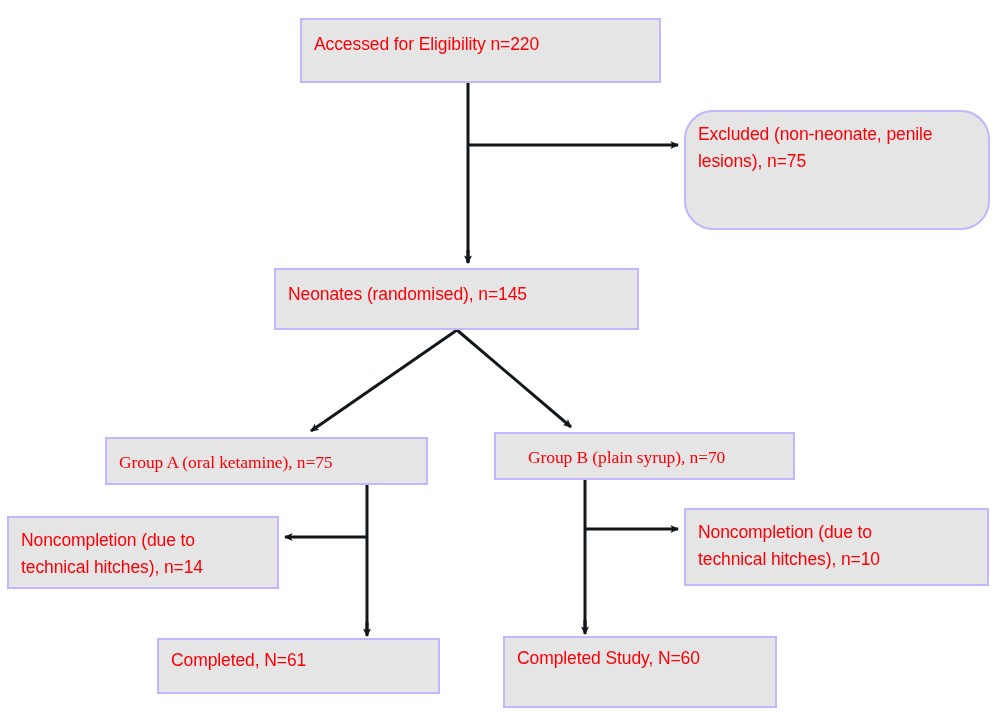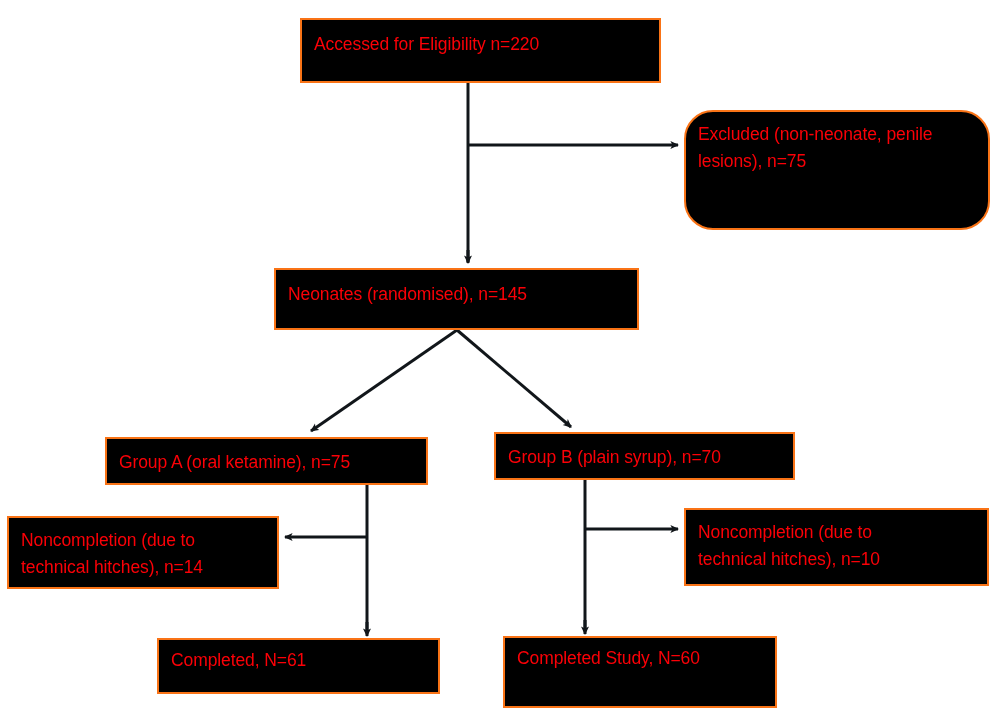--- a/index.html
+++ b/index.html
@@ -21,50 +21,50 @@
   .flow-svg {
     position: absolute;
     left: 0;
     top: 0;
     width: 1000px;
     height: 718px;
   }
   .node {
     position: absolute;
     box-sizing: border-box;
-    background: #000000;
-    border: 2px solid #f97316;
+    background: #e5e5e5;
+    border: 2px solid #c4b5fd;
     display: block;
   }
   .node-label {
     display: block;
     color: #fb0007;
     font-family: "Liberation Sans", sans-serif;
     font-size: 17.5px;
     line-height: 1.55;
     white-space: pre-line;
     padding: 7px 0 0 12px;
     letter-spacing: -0.1px;
   }
   
   #node-accessed      { left: 300px; top: 18px;  width: 361px; height: 65px; }
   #node-excluded      { left: 684px; top: 110px; width: 306px; height: 120px; border-radius: 29px; }
   #node-randomised    { left: 274px; top: 268px; width: 365px; height: 62px; }
   #node-group-a       { left: 105px; top: 437px; width: 323px; height: 48px; }
-  #node-group-b       { left: 494px; top: 432px; width: 301px; height: 48px; }
+  #node-group-b       { left: 494px; top: 432px; width: 301px; height: 48px; padding-left: 20px; }
   #node-noncomp-a     { left: 7px;   top: 516px; width: 272px; height: 73px; }
   #node-noncomp-b     { left: 684px; top: 508px; width: 305px; height: 78px; }
   #node-completed-a   { left: 157px; top: 638px; width: 283px; height: 56px; }
   #node-completed-b   { left: 503px; top: 636px; width: 274px; height: 72px; }
 
   #node-excluded  .node-label,
   #node-noncomp-a .node-label,
   #node-noncomp-b .node-label { padding-top: 9px; }
   #node-group-a   .node-label,
-  #node-group-b   .node-label { padding-top: 10px; }
+  #node-group-b   .node-label { padding-top: 10px; font-family: Liberation Serif, serif; }
   #node-completed-a .node-label,
   #node-completed-b .node-label { }
   #node-randomised  .node-label { padding-top: 11px; }
   #node-accessed    .node-label { padding-top: 11px; }
 </style>
 </head>
 <body>
 
 <div id="canvas">
 

